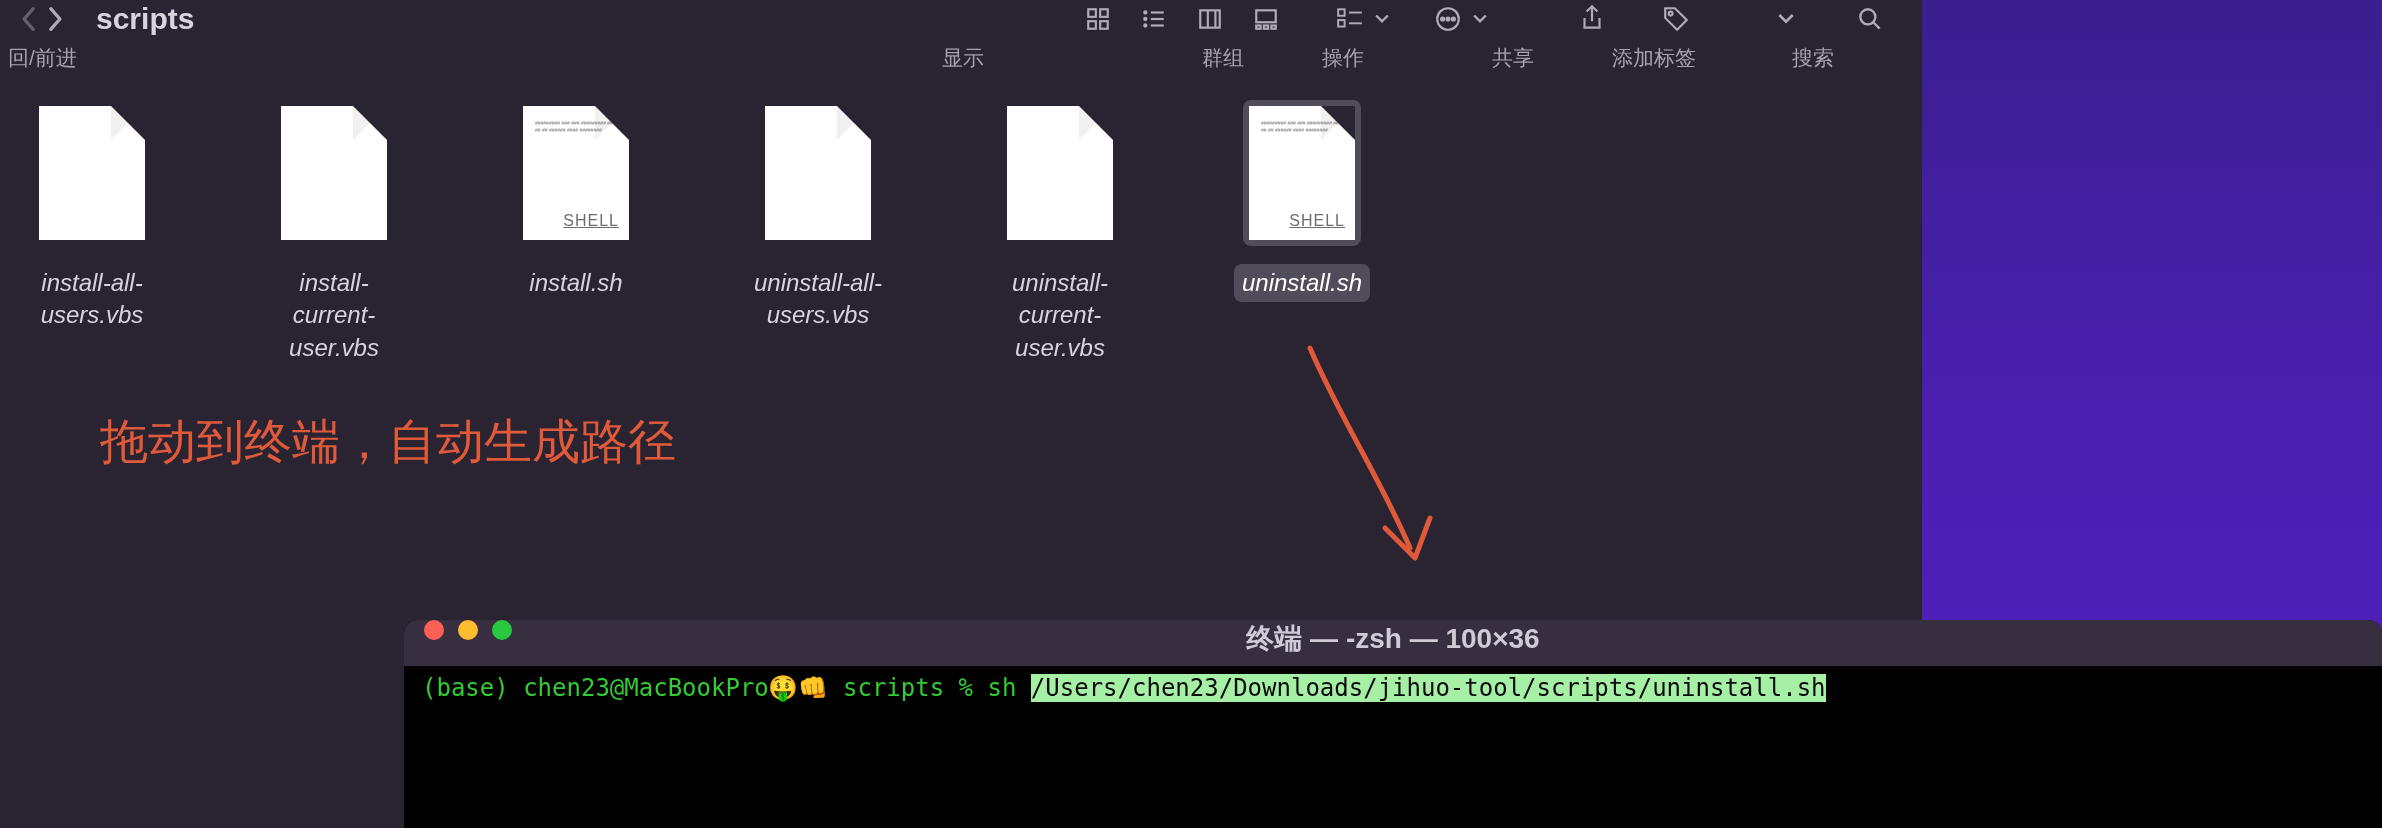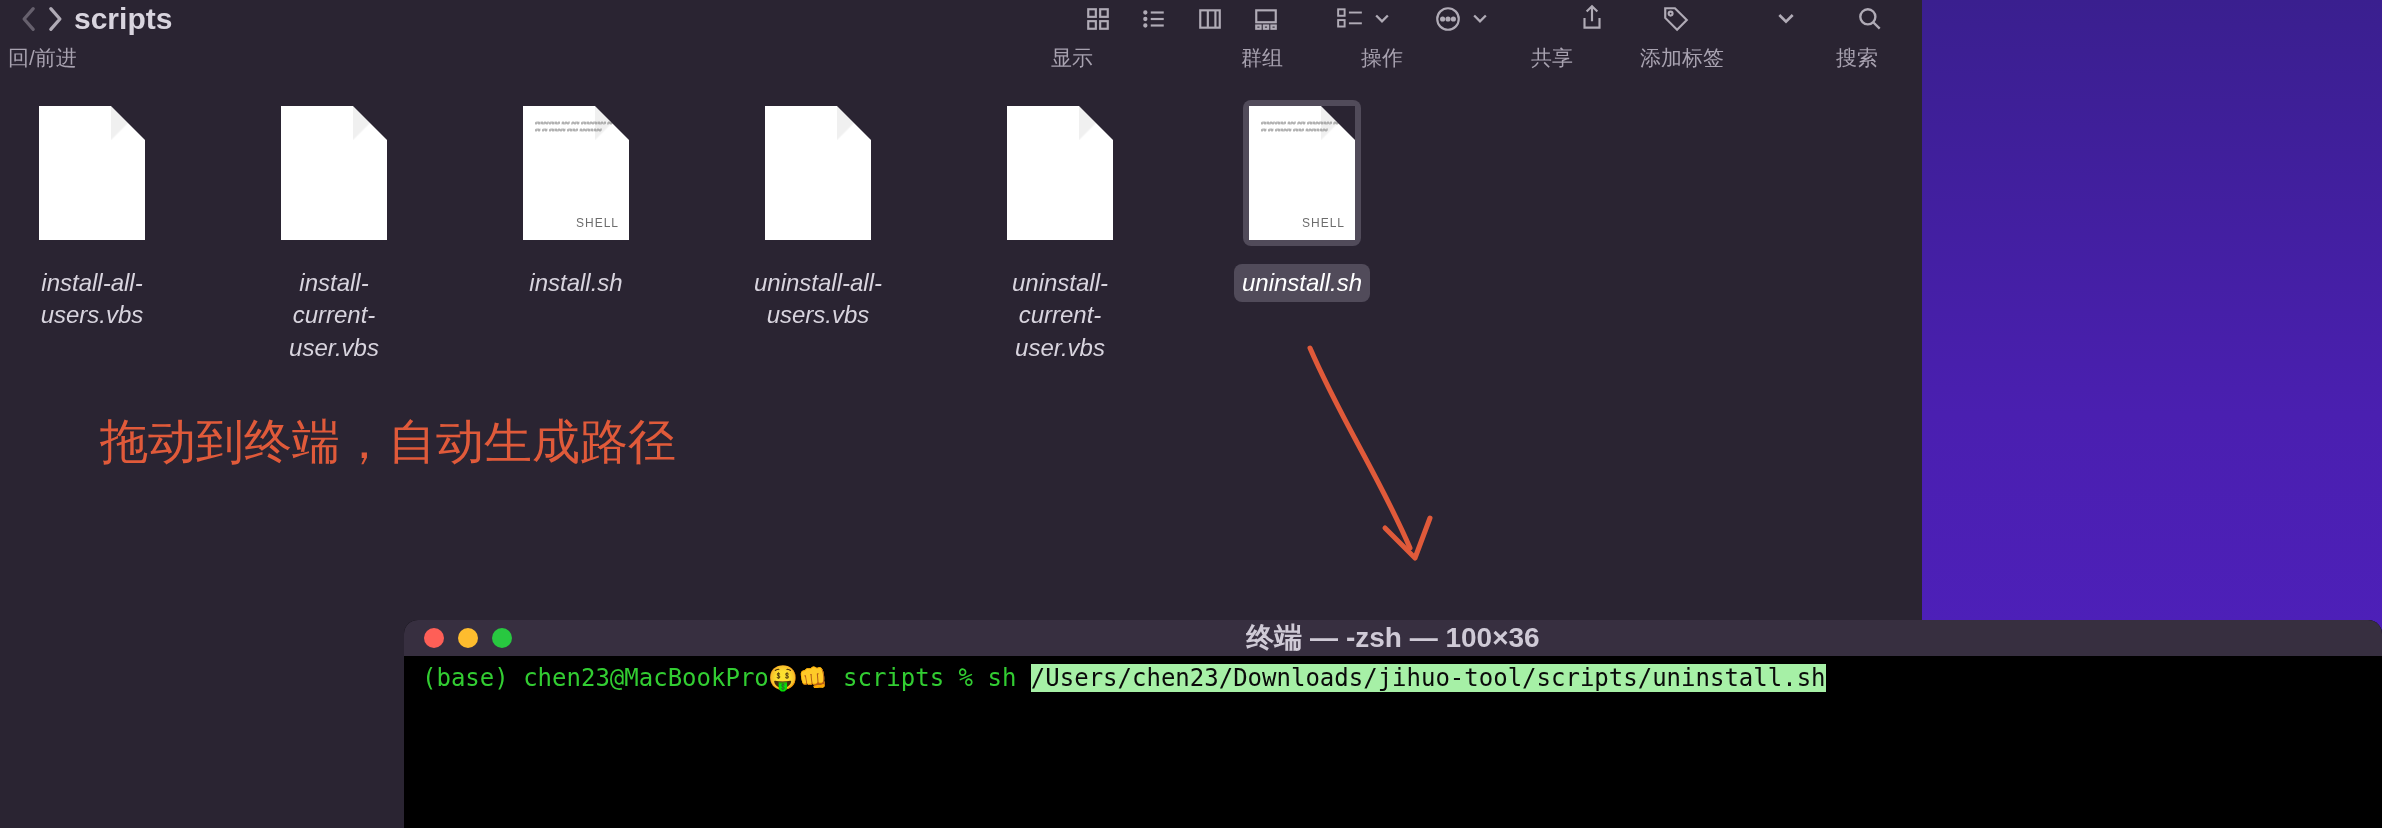--- a/index.html
+++ b/index.html
@@ -41,20 +41,21 @@
     .nav-btn {
       width: 36px;
       height: 30px;
       display: flex;
       align-items: center;
       justify-content: center;
       color: #8a8490;
     }
     .fwd { margin-left: -8px; }
     .folder-title {
+      margin-left: 22px;
       font-size: 30px;
       font-weight: 600;
       color: #d8d4de;
     }
     .toolbar-spacer { flex: 1; }
     .tb-group { display: flex; align-items: center; gap: 0; margin: 0 14px; }
     .tb-btn {
       width: 56px;
       height: 30px;
       display: flex;
@@ -66,21 +67,21 @@
     .caret { margin-left: -6px; width: 20px !important; }
     .finder-sublabels {
       display: flex;
       align-items: center;
       color: #a8a2b0;
       font-size: 21px;
       padding: 6px 0 10px 0;
     }
     .sublabel-nav { margin-left: 8px; }
     .sublabel-flex { flex: 1; }
-    .sublabel-item { text-align: center; }
+    .sublabel-item { }
 
     
     .file-grid {
       display: flex;
       gap: 82px;
       padding: 18px 12px;
     }
     .file {
       display: flex;
       flex-direction: column;
@@ -116,24 +117,25 @@
       top: 14px; left: 12px; right: 12px;
       font-size: 5px;
       color: #888;
       line-height: 7px;
       overflow: hidden;
     }
     .file-icon.shell .shell-tag {
       position: absolute;
       bottom: 10px;
       right: 10px;
-      font-size: 12px;
+      font-size: 16px;
       font-weight: 500;
       color: #6d6d6d;
       letter-spacing: 1px;
+      text-decoration: underline;
     }
     .file-name {
       margin-top: 18px;
       color: #d8d4de;
       font-size: 24px;
       text-align: center;
       line-height: 1.35;
       padding: 3px 8px;
       border-radius: 5px;
       font-style: italic;
@@ -172,23 +174,23 @@
       top: 620px;
       left: 404px;
       right: 0;
       bottom: 0;
       background: #000;
       border-radius: 14px 14px 0 0;
       overflow: hidden;
     }
     .term-titlebar {
       background: #372f40;
-      height: 36px;
-      display: flex;
-      align-items: center;
+      height: 46px;
+      display: flex;
+      align-items: flex-start;
       padding: 0 20px;
       position: relative;
     }
     .traffic { display: flex; gap: 14px; }
     .dot { width: 20px; height: 20px; border-radius: 50%; }
     .dot.r { background: #fe5f57; }
     .dot.y { background: #febc2e; }
     .dot.g { background: #28c840; }
     .term-title {
       position: absolute;

